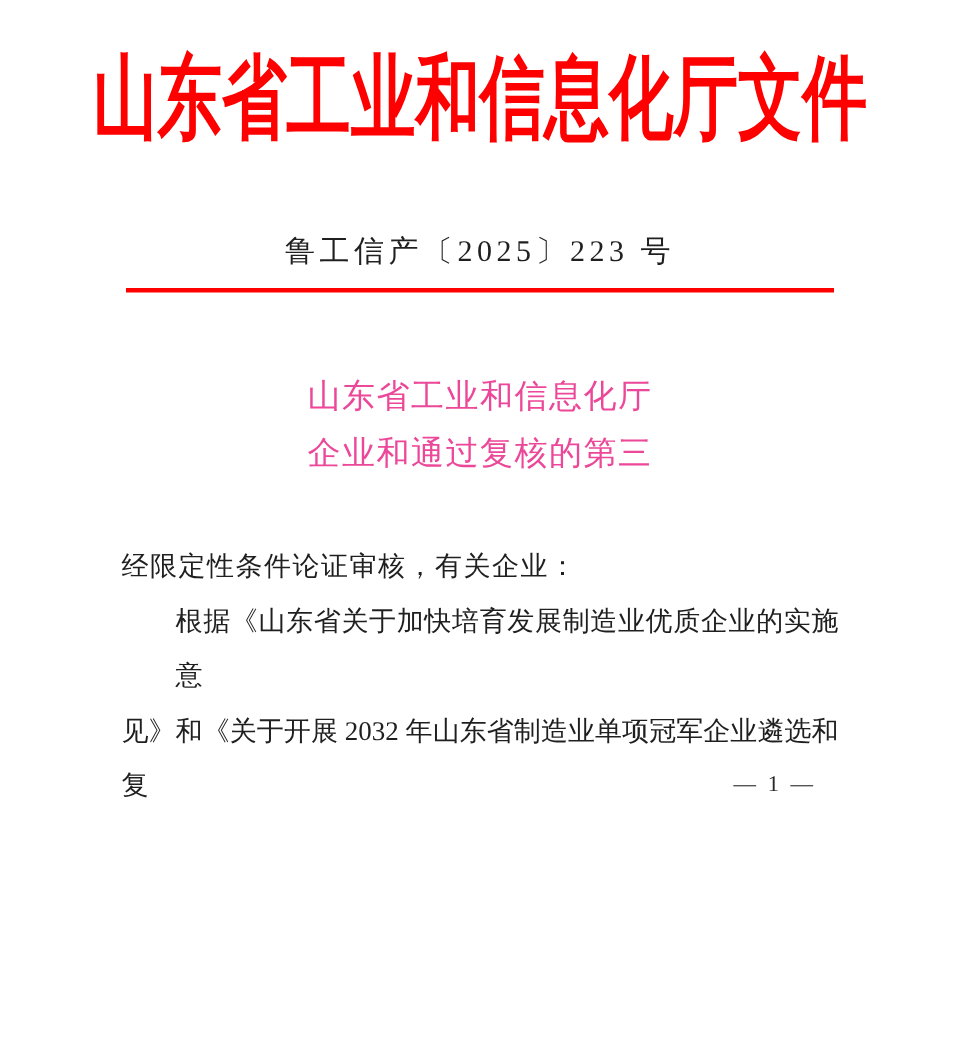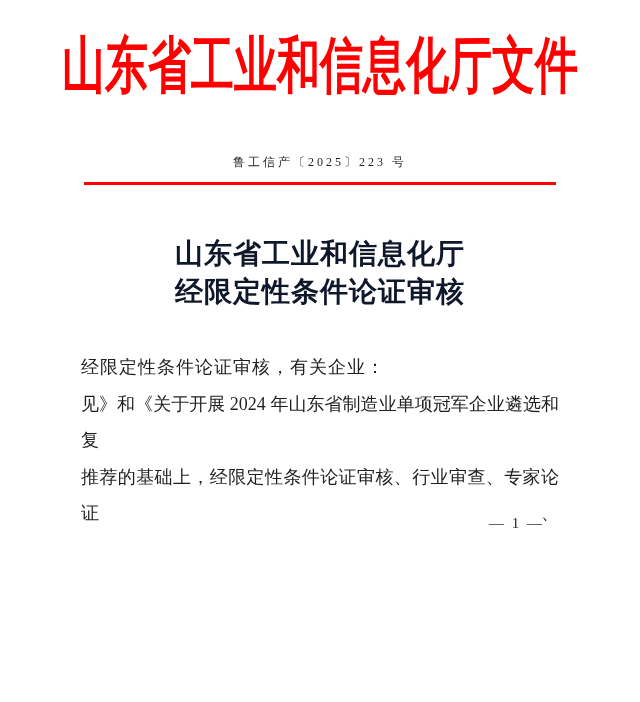--- a/index.html
+++ b/index.html
@@ -36,43 +36,43 @@
     letter-spacing: 0px;
     white-space: nowrap;
     transform: scaleY(1.42);
     transform-origin: center;
     font-family: "Liberation Serif", "DejaVu Serif", serif;
   }
   
   .doc-number{
     margin-top: 42px;
     text-align: center;
-    font-size: 12px;
+    font-size: 20px;
     letter-spacing: 3px;
     color: var(--ink);
     white-space: nowrap;
   }
   
   .red-rule{
     width: 472px;
     height: 3px;
     background: var(--red);
     margin: 11px auto 0 auto;
   }
   
   .title-block{
     margin-top: 50px;
     text-align: center;
   }
   .title-line{
-    font-size: 28px;
-    font-weight: bold;
+    font-size: 22px;
+    font-weight: normal;
     line-height: 38px;
     letter-spacing: 1px;
-    color: #0f172a;
+    color: #ec4899;
     white-space: nowrap;
   }
   
   .body-block{
     width: 478px;
     margin: 38px auto 0 auto;
     font-size: 18px;
   }
   .salutation{
     line-height: 36.5px;
@@ -107,25 +107,26 @@
   <div class="masthead">
     <div class="masthead-text">山东省工业和信息化厅文件</div>
   </div>
 
   <div class="doc-number">鲁工信产〔2025〕223 号</div>
 
   <div class="red-rule"></div>
 
   <div class="title-block">
     <div class="title-line">山东省工业和信息化厅</div>
-    <div class="title-line">经限定性条件论证审核</div>
+    <div class="title-line">企业和通过复核的第三</div>
   </div>
 
   <div class="body-block">
     <div class="salutation">经限定性条件论证审核，有关企业：</div>
-    <div class="body-line">见》和《关于开展 2024 年山东省制造业单项冠军企业遴选和复</div>
+    <div class="body-line indent-2em">根据《山东省关于加快培育发展制造业优质企业的实施意</div>
+    <div class="body-line">见》和《关于开展 2032 年山东省制造业单项冠军企业遴选和复</div>
     <div class="body-line">推荐的基础上，经限定性条件论证审核、行业审查、专家论证、</div>
 
   </div>
 
   <div class="page-number">— 1 —</div>
 
 </div>
 
 </body></html>

